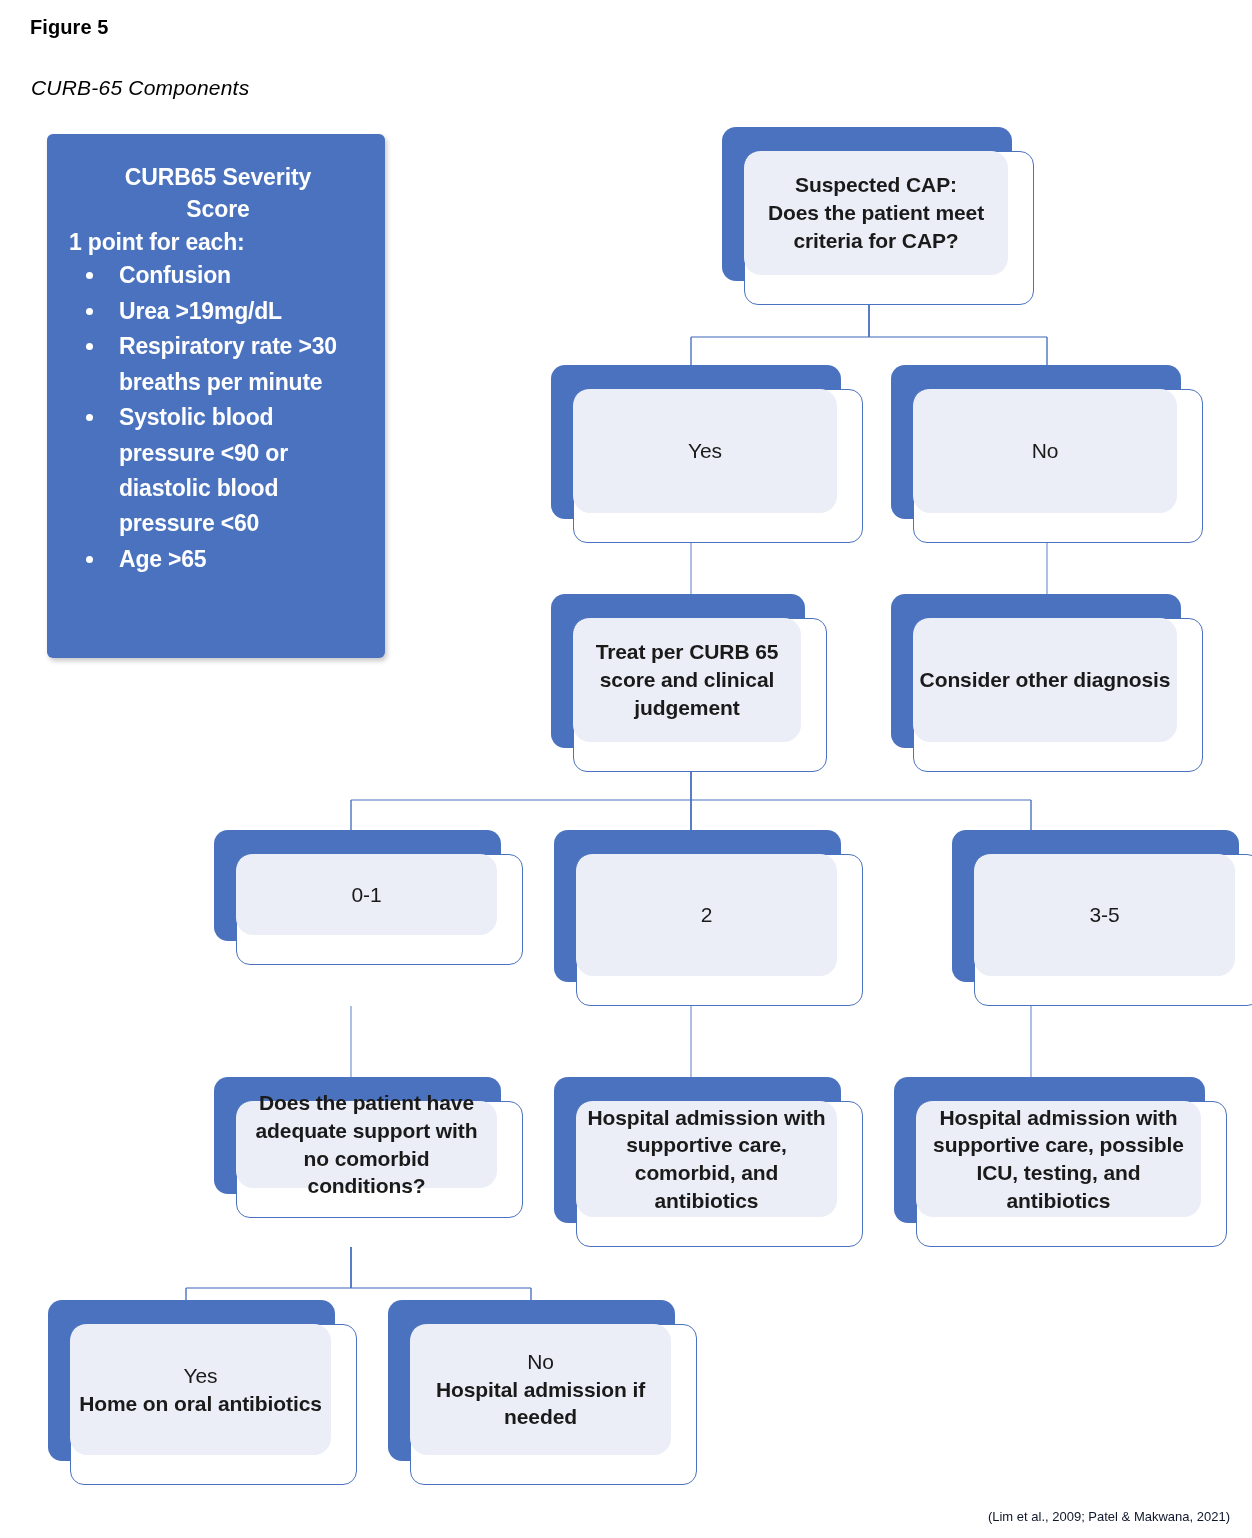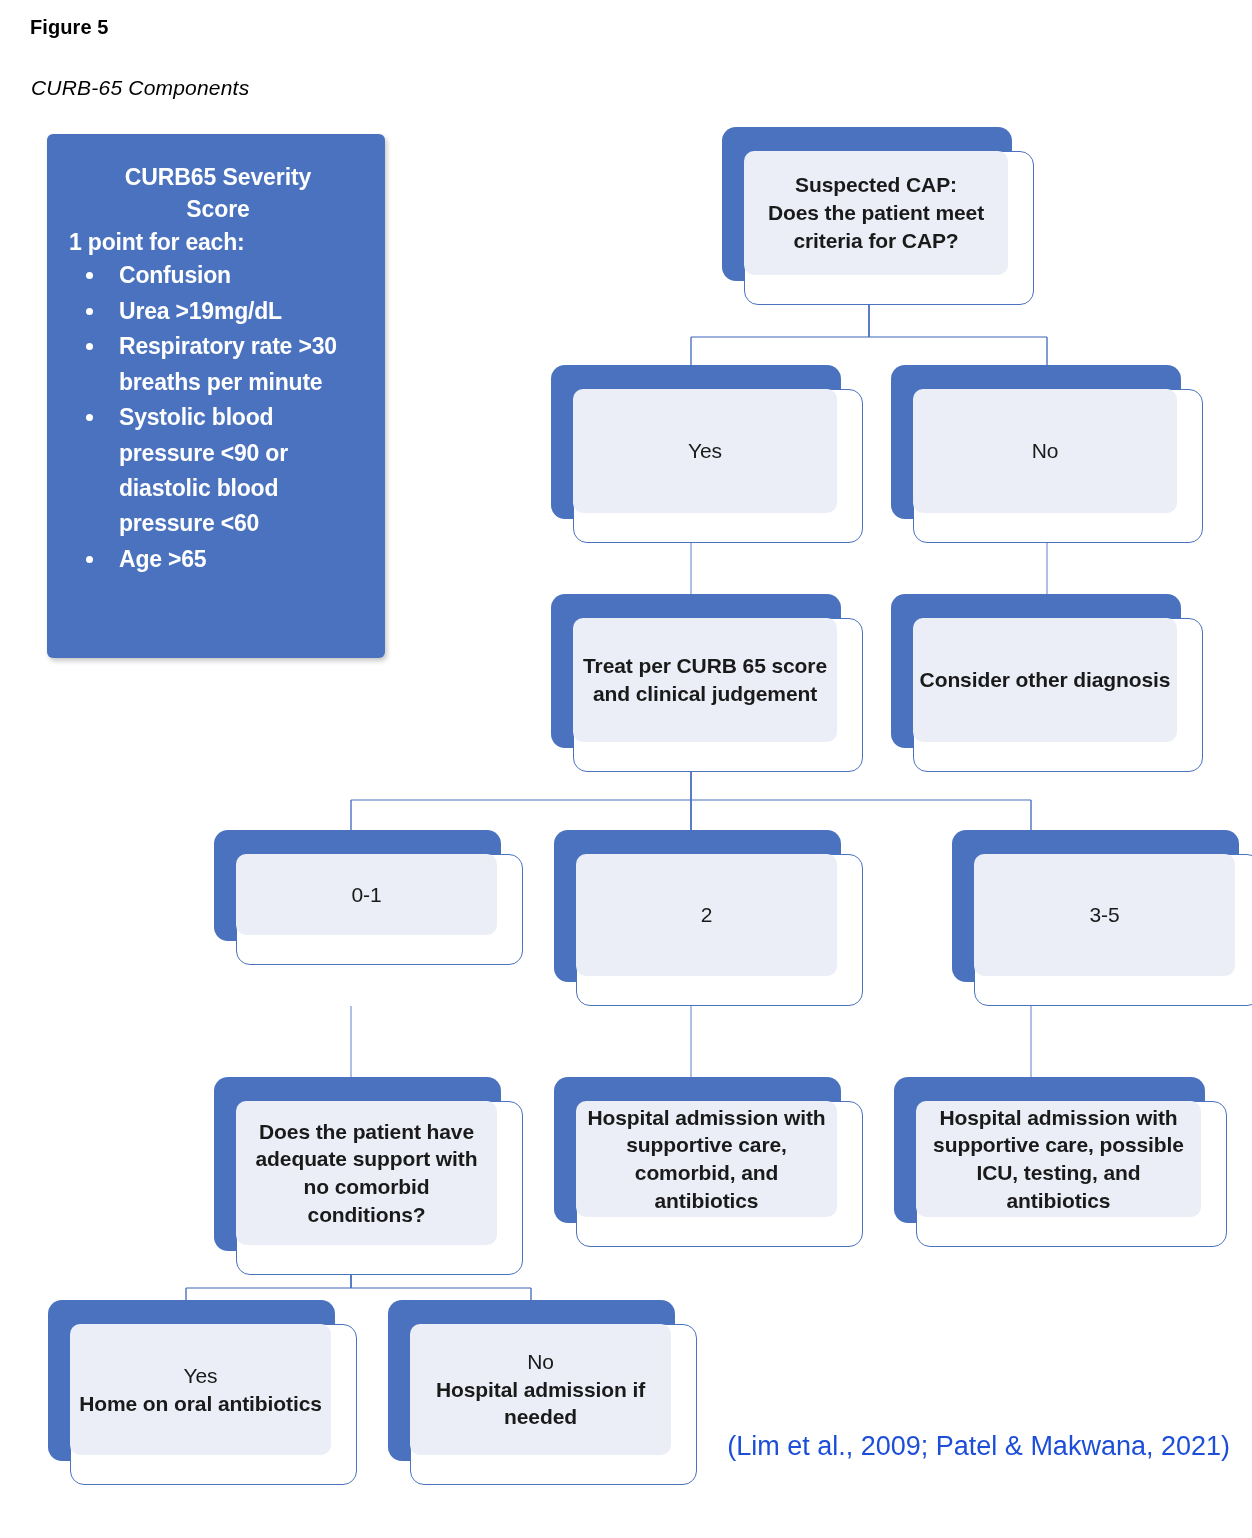--- a/index.html
+++ b/index.html
@@ -34,23 +34,23 @@
     top: 76px;
     font-size: 21px;
     font-style: italic;
     color: #000;
     letter-spacing: 0.2px;
   }
 
   #citation {
     position: absolute;
     right: 22px;
-    top: 1431px;
-    font-size: 27px;
-    color: #1d4ed8;
+    top: 1509px;
+    font-size: 13px;
+    color: #0f172a;
     white-space: nowrap;
   }
 
   
   #score-panel {
     position: absolute;
     left: 47px;
     top: 134px;
     width: 338px;
     height: 524px;
@@ -140,21 +140,21 @@
     border-radius: 14px;
   }
   
   .node .fill {
     position: absolute;
     left: 22px;
     top: 24px;
     right: 26px;
     bottom: 30px;
     background: #ebeef7;
-    border-radius: 10px;
+    border-radius: 17px;
     display: flex;
     align-items: center;
     justify-content: center;
   }
   .node .label {
     font-size: 21px;
     font-weight: bold;
     color: #1a1a1a;
     text-align: center;
     line-height: 1.32;
@@ -254,21 +254,21 @@
   </div>
 
   <div class="node plain" style="left:891px; top:365px; width:312px; height:178px;">
     <div class="plate"></div>
     <div class="frame"></div>
     <div class="fill">
       <div class="label">No</div>
     </div>
   </div>
 
-  <div class="node" style="left:551px; top:594px; width:312px; height:178px;">
+  <div class="node" style="left:551px; top:594px; width:276px; height:178px;">
     <div class="plate"></div>
     <div class="frame"></div>
     <div class="fill">
       <div class="label">Treat per CURB 65 score and clinical judgement</div>
     </div>
   </div>
 
   <div class="node" style="left:891px; top:594px; width:312px; height:178px;">
     <div class="plate"></div>
     <div class="frame"></div>
@@ -294,21 +294,21 @@
   </div>
 
   <div class="node plain" style="left:944px; top:830px; width:309px; height:176px;margin-left:8px;">
     <div class="plate"></div>
     <div class="frame"></div>
     <div class="fill">
       <div class="label">3-5</div>
     </div>
   </div>
 
-  <div class="node" style="left:214px; top:1077px; width:309px; height:198px;">
+  <div class="node" style="left:214px; top:1077px; width:309px; height:141px;">
     <div class="plate"></div>
     <div class="frame"></div>
     <div class="fill">
       <div class="label">Does the patient have adequate support with no comorbid conditions?</div>
     </div>
   </div>
 
   <div class="node" style="left:554px; top:1077px; width:309px; height:170px;">
     <div class="plate"></div>
     <div class="frame"></div>

